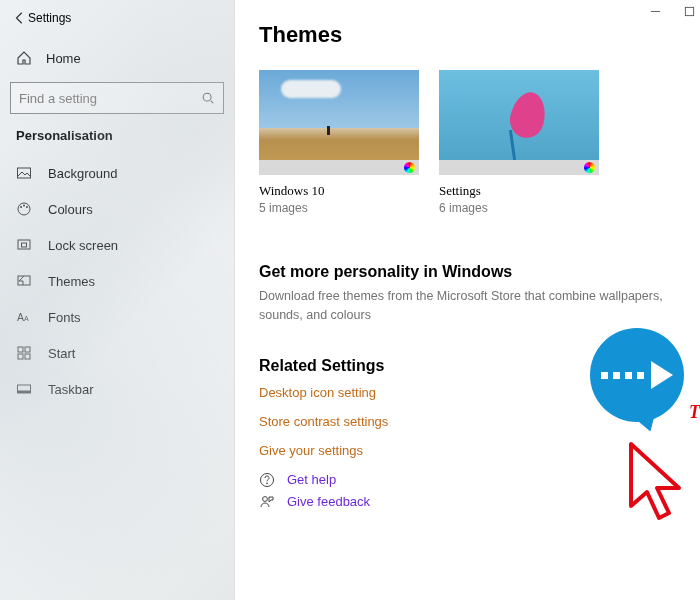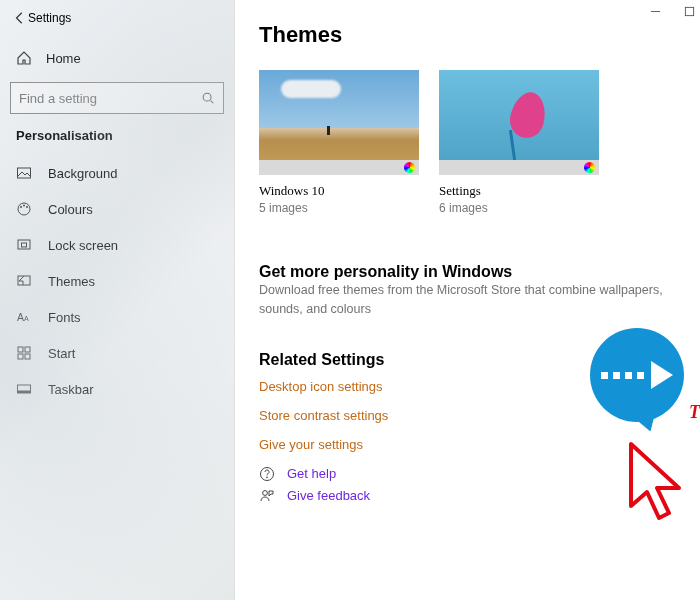--- a/index.html
+++ b/index.html
@@ -23,21 +23,21 @@
   
   .content { padding: 0 24px; }
   .page-title { font-size:22px; font-weight:600; margin-bottom:22px; }
   .theme-grid { display:flex; gap:20px; }
   .theme-card { width:160px; cursor:pointer; }
   .thumb { width:160px; height:105px; background:#999; position:relative; overflow:hidden; }
   .thumb-footer { position:absolute; bottom:0; left:0; right:0; height:15px; background:#d9d9d9; display:flex; justify-content:flex-end; align-items:center; padding-right:4px; }
   .color-wheel { width:11px; height:11px; border-radius:50%; background: conic-gradient(red,orange,yellow,lime,cyan,blue,magenta,red); }
   .theme-name { font-size:13px; margin-top:8px;font-family:Liberation Serif, serif; }
   .theme-sub { font-size:12px; color:#777; margin-top:2px; }
-  .section-h { font-size:16px; font-weight:600; margin-top:48px; }
+  .section-h { font-size:16px; font-weight:600; margin-top:48px; margin-bottom:6px; }
   .section-p { font-size:12.5px; color:#737373; line-height:1.5; }
   .section-h2 { font-size:16px; font-weight:600; margin-top:32px; margin-bottom:10px; }
   .link-list a, .link-list .link { display:block; color:#c26a18; font-size:13px; margin-bottom:14px; text-decoration:none; cursor:pointer; }
   .help-row { display:flex; align-items:center; gap:12px; margin-top:6px; }
   .help-row .link { color:#6d28d9; font-size:13px; cursor:pointer; }
   .help-icon { width:16px; height:16px; color:#444; }
   
   .thumb.beach { background: linear-gradient(#6aa9d8 0%,#9cc7e6 55%,#b08a4a 55%,#c9a05a 100%); }
   .thumb.flower { background: linear-gradient(#6dbfe0,#4aa0c4); }
   .thumb.beach .cloud { position:absolute; top:10px; left:22px; width:60px; height:18px; background:#e8eef2; border-radius:12px; filter:blur(1px);}
@@ -200,21 +200,21 @@
           <div class="theme-name">Settings</div>
           <div class="theme-sub">6 images</div>
         </div>
       </div>
 
       <h2 class="section-h">Get more personality in Windows</h2>
       <p class="section-p">Download free themes from the Microsoft Store that combine wallpapers, sounds, and colours</p>
 
       <h2 class="section-h2">Related Settings</h2>
       <div class="link-list">
-        <span class="link">Desktop icon settings</span>
+        <span class="link">Desktop icon setting</span>
         <span class="link">Store contrast settings</span>
         <span class="link">Give your settings</span>
       </div>
 
       <div class="help-row">
         <span class="help-icon"><svg viewBox="0 0 16 16" width="16" height="16">
               <circle cx="8" cy="8" r="6.5" stroke="#444" fill="none"></circle>
               <path d="M6 6a2 2 0 1 1 3 1.7C8.4 8.1 8 8.5 8 9.3" stroke="#444" fill="none"></path>
               <circle cx="8" cy="11.4" r=".8" fill="#444"></circle>
             </svg></span>

